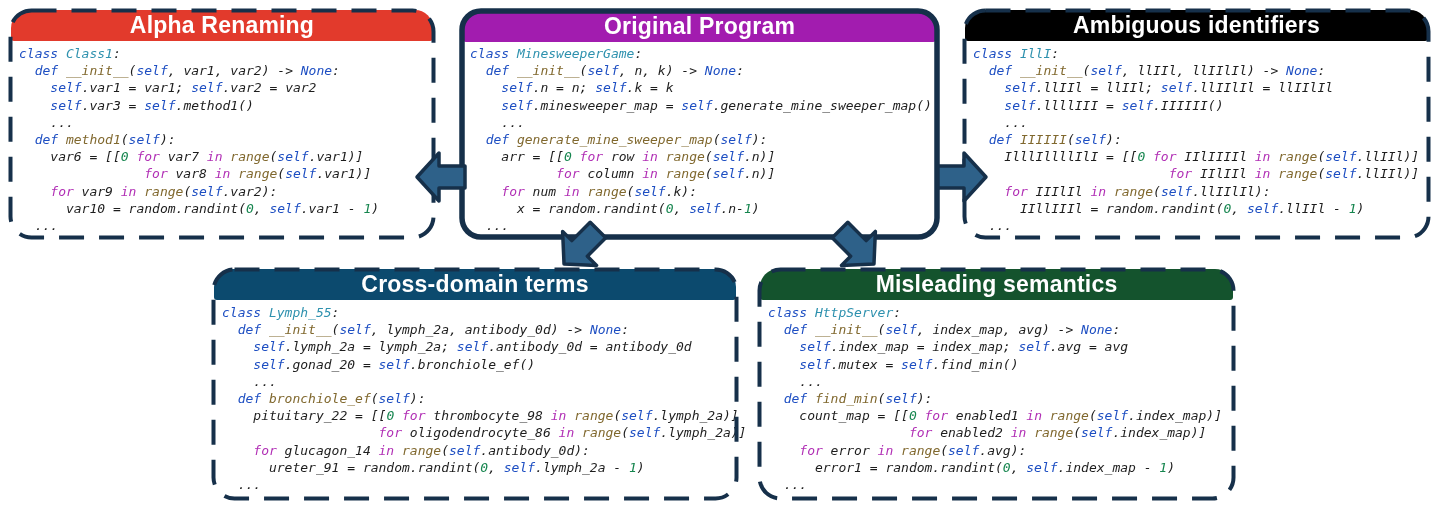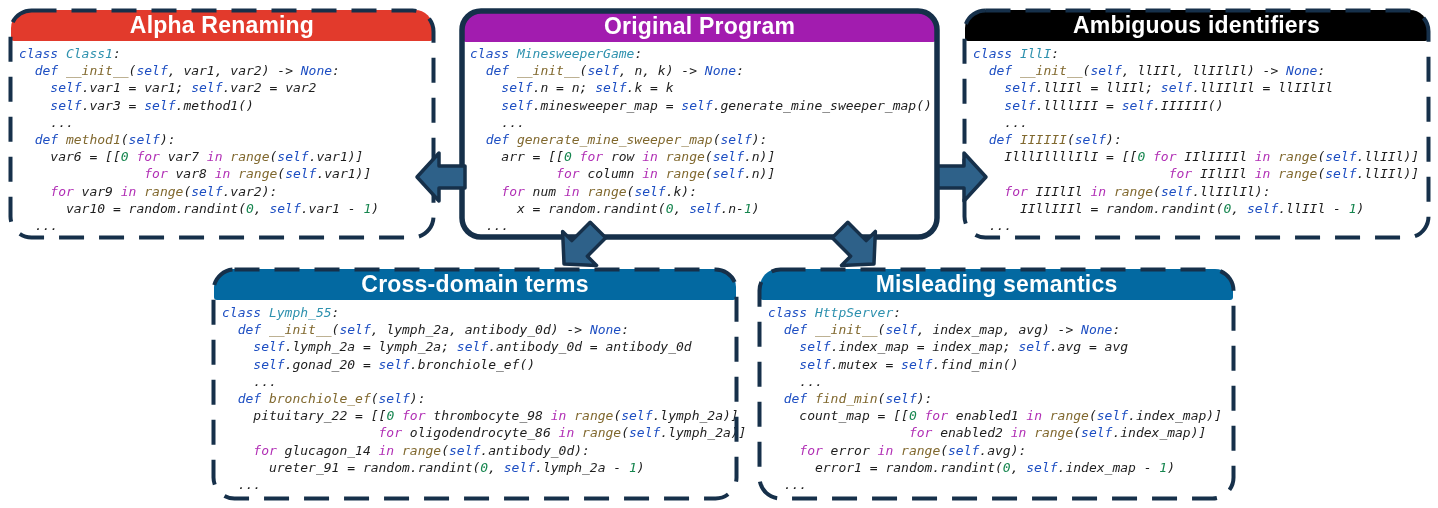--- a/index.html
+++ b/index.html
@@ -50,29 +50,29 @@
 
   <div class="panel p3">
     <div class="hdr" style="background: #000000; color: rgb(255, 255, 255);">Ambiguous identifiers</div>
     <pre class="code"><div><span class="tok-k">class</span><span class="tok-p"> </span><span class="tok-c">IllI</span><span class="tok-p">:</span></div><div><span class="tok-p">  </span><span class="tok-k">def</span><span class="tok-p"> </span><span class="tok-f">__init__</span><span class="tok-p">(</span><span class="tok-k">self</span><span class="tok-p">, llIIl, llIIlIl) -&gt; </span><span class="tok-k">None</span><span class="tok-p">:</span></div><div><span class="tok-p">    </span><span class="tok-k">self</span><span class="tok-p">.llIIl = llIIl; </span><span class="tok-k">self</span><span class="tok-p">.llIIlIl = llIIlIl</span></div><div><span class="tok-p">    </span><span class="tok-k">self</span><span class="tok-p">.llllIII = </span><span class="tok-k">self</span><span class="tok-p">.IIIIII()</span></div><div><span class="tok-p">    ...</span></div><div><span class="tok-p">  </span><span class="tok-k">def</span><span class="tok-p"> </span><span class="tok-f">IIIIII</span><span class="tok-p">(</span><span class="tok-k">self</span><span class="tok-p">):</span></div><div><span class="tok-p">    IlllIllllIlI = [[</span><span class="tok-n">0</span><span class="tok-p"> </span><span class="tok-l">for</span><span class="tok-p"> IIlIIIIl </span><span class="tok-l">in</span><span class="tok-p"> </span><span class="tok-f">range</span><span class="tok-p">(</span><span class="tok-k">self</span><span class="tok-p">.llIIl)]</span></div><div><span class="tok-p">                         </span><span class="tok-l">for</span><span class="tok-p"> IIlIIl </span><span class="tok-l">in</span><span class="tok-p"> </span><span class="tok-f">range</span><span class="tok-p">(</span><span class="tok-k">self</span><span class="tok-p">.llIIl)]</span></div><div><span class="tok-p">    </span><span class="tok-l">for</span><span class="tok-p"> IIIlIl </span><span class="tok-l">in</span><span class="tok-p"> </span><span class="tok-f">range</span><span class="tok-p">(</span><span class="tok-k">self</span><span class="tok-p">.llIIlIl):</span></div><div><span class="tok-p">      IIllIIIl = random.randint(</span><span class="tok-n">0</span><span class="tok-p">, </span><span class="tok-k">self</span><span class="tok-p">.llIIl - </span><span class="tok-n">1</span><span class="tok-p">)</span></div><div><span class="tok-p">  ...</span></div></pre>
     <svg class="frame">
         <rect x="2.5" y="2.5" width="464" height="227" rx="21" stroke-width="4" stroke-dasharray="25 15"></rect>
       </svg>
   </div>
 
   <div class="panel p4">
-    <div class="hdr" style="background: #0369a1; color: rgb(255, 255, 255);">Cross-domain terms</div>
+    <div class="hdr" style="background: #0c4a6e; color: rgb(255, 255, 255);">Cross-domain terms</div>
     <pre class="code"><div><span class="tok-k">class</span><span class="tok-p"> </span><span class="tok-c">Lymph_55</span><span class="tok-p">:</span></div><div><span class="tok-p">  </span><span class="tok-k">def</span><span class="tok-p"> </span><span class="tok-f">__init__</span><span class="tok-p">(</span><span class="tok-k">self</span><span class="tok-p">, lymph_2a, antibody_0d) -&gt; </span><span class="tok-k">None</span><span class="tok-p">:</span></div><div><span class="tok-p">    </span><span class="tok-k">self</span><span class="tok-p">.lymph_2a = lymph_2a; </span><span class="tok-k">self</span><span class="tok-p">.antibody_0d = antibody_0d</span></div><div><span class="tok-p">    </span><span class="tok-k">self</span><span class="tok-p">.gonad_20 = </span><span class="tok-k">self</span><span class="tok-p">.bronchiole_ef()</span></div><div><span class="tok-p">    ...</span></div><div><span class="tok-p">  </span><span class="tok-k">def</span><span class="tok-p"> </span><span class="tok-f">bronchiole_ef</span><span class="tok-p">(</span><span class="tok-k">self</span><span class="tok-p">):</span></div><div><span class="tok-p">    pituitary_22 = [[</span><span class="tok-n">0</span><span class="tok-p"> </span><span class="tok-l">for</span><span class="tok-p"> thrombocyte_98 </span><span class="tok-l">in</span><span class="tok-p"> </span><span class="tok-f">range</span><span class="tok-p">(</span><span class="tok-k">self</span><span class="tok-p">.lymph_2a)]</span></div><div><span class="tok-p">                    </span><span class="tok-l">for</span><span class="tok-p"> oligodendrocyte_86 </span><span class="tok-l">in</span><span class="tok-p"> </span><span class="tok-f">range</span><span class="tok-p">(</span><span class="tok-k">self</span><span class="tok-p">.lymph_2a)]</span></div><div><span class="tok-p">    </span><span class="tok-l">for</span><span class="tok-p"> glucagon_14 </span><span class="tok-l">in</span><span class="tok-p"> </span><span class="tok-f">range</span><span class="tok-p">(</span><span class="tok-k">self</span><span class="tok-p">.antibody_0d):</span></div><div><span class="tok-p">      ureter_91 = random.randint(</span><span class="tok-n">0</span><span class="tok-p">, </span><span class="tok-k">self</span><span class="tok-p">.lymph_2a - </span><span class="tok-n">1</span><span class="tok-p">)</span></div><div><span class="tok-p">  ...</span></div></pre>
     <svg class="frame">
         <rect x="2.5" y="2.5" width="523" height="229" rx="21" stroke-width="4" stroke-dasharray="25 15"></rect>
       </svg>
   </div>
 
   <div class="panel p5">
-    <div class="hdr" style="background: #0369a1; color: rgb(255, 255, 255);">Misleading semantics</div>
+    <div class="hdr" style="background: #14532d; color: rgb(255, 255, 255);">Misleading semantics</div>
     <pre class="code"><div><span class="tok-k">class</span><span class="tok-p"> </span><span class="tok-c">HttpServer</span><span class="tok-p">:</span></div><div><span class="tok-p">  </span><span class="tok-k">def</span><span class="tok-p"> </span><span class="tok-f">__init__</span><span class="tok-p">(</span><span class="tok-k">self</span><span class="tok-p">, index_map, avg) -&gt; </span><span class="tok-k">None</span><span class="tok-p">:</span></div><div><span class="tok-p">    </span><span class="tok-k">self</span><span class="tok-p">.index_map = index_map; </span><span class="tok-k">self</span><span class="tok-p">.avg = avg</span></div><div><span class="tok-p">    </span><span class="tok-k">self</span><span class="tok-p">.mutex = </span><span class="tok-k">self</span><span class="tok-p">.find_min()</span></div><div><span class="tok-p">    ...</span></div><div><span class="tok-p">  </span><span class="tok-k">def</span><span class="tok-p"> </span><span class="tok-f">find_min</span><span class="tok-p">(</span><span class="tok-k">self</span><span class="tok-p">):</span></div><div><span class="tok-p">    count_map = [[</span><span class="tok-n">0</span><span class="tok-p"> </span><span class="tok-l">for</span><span class="tok-p"> enabled1 </span><span class="tok-l">in</span><span class="tok-p"> </span><span class="tok-f">range</span><span class="tok-p">(</span><span class="tok-k">self</span><span class="tok-p">.index_map)]</span></div><div><span class="tok-p">                  </span><span class="tok-l">for</span><span class="tok-p"> enabled2 </span><span class="tok-l">in</span><span class="tok-p"> </span><span class="tok-f">range</span><span class="tok-p">(</span><span class="tok-k">self</span><span class="tok-p">.index_map)]</span></div><div><span class="tok-p">    </span><span class="tok-l">for</span><span class="tok-p"> error </span><span class="tok-l">in</span><span class="tok-p"> </span><span class="tok-f">range</span><span class="tok-p">(</span><span class="tok-k">self</span><span class="tok-p">.avg):</span></div><div><span class="tok-p">      error1 = random.randint(</span><span class="tok-n">0</span><span class="tok-p">, </span><span class="tok-k">self</span><span class="tok-p">.index_map - </span><span class="tok-n">1</span><span class="tok-p">)</span></div><div><span class="tok-p">  ...</span></div></pre>
     <svg class="frame">
         <rect x="2.5" y="2.5" width="474" height="229" rx="21" stroke-width="4" stroke-dasharray="25 15"></rect>
       </svg>
   </div>
 
   <svg class="arrows" viewBox="0 0 1438 508">
     <g transform="translate(441,177) rotate(180)">
       <path class="arrow" d="M -24 -11 L 2 -11 L 2 -24 L 24 0 L 2 24 L 2 11 L -24 11 Z"></path>
     </g>

